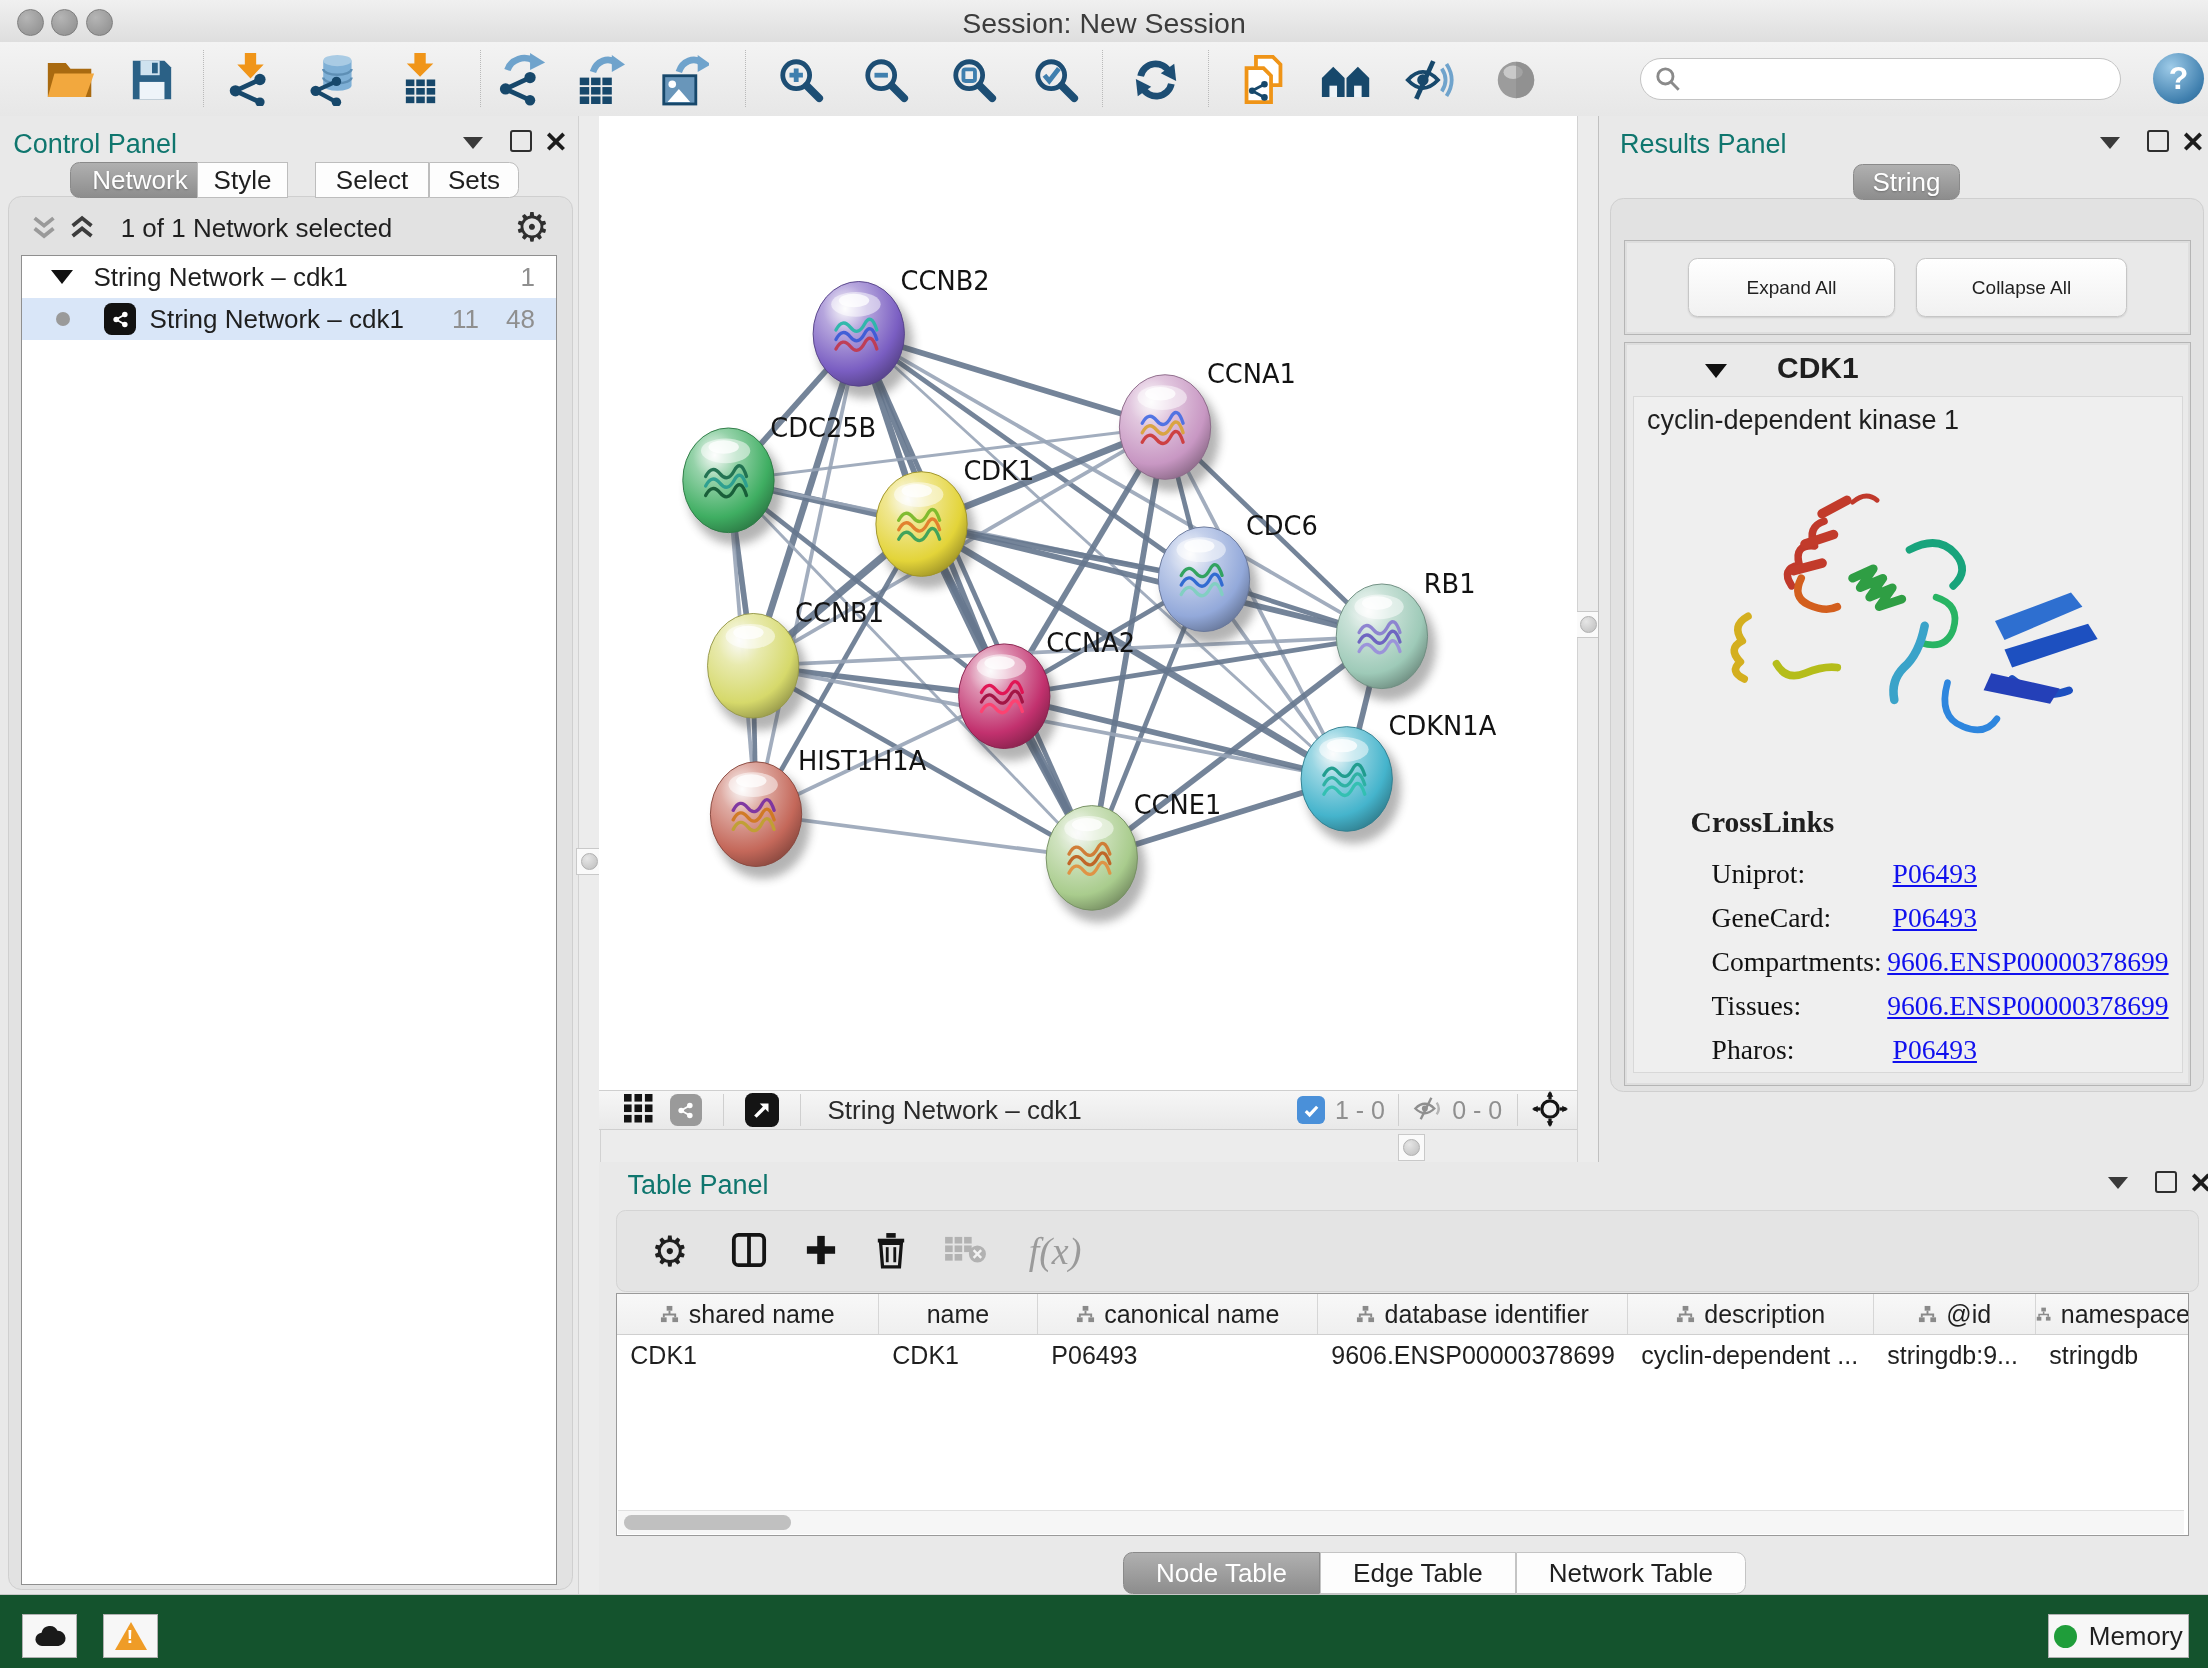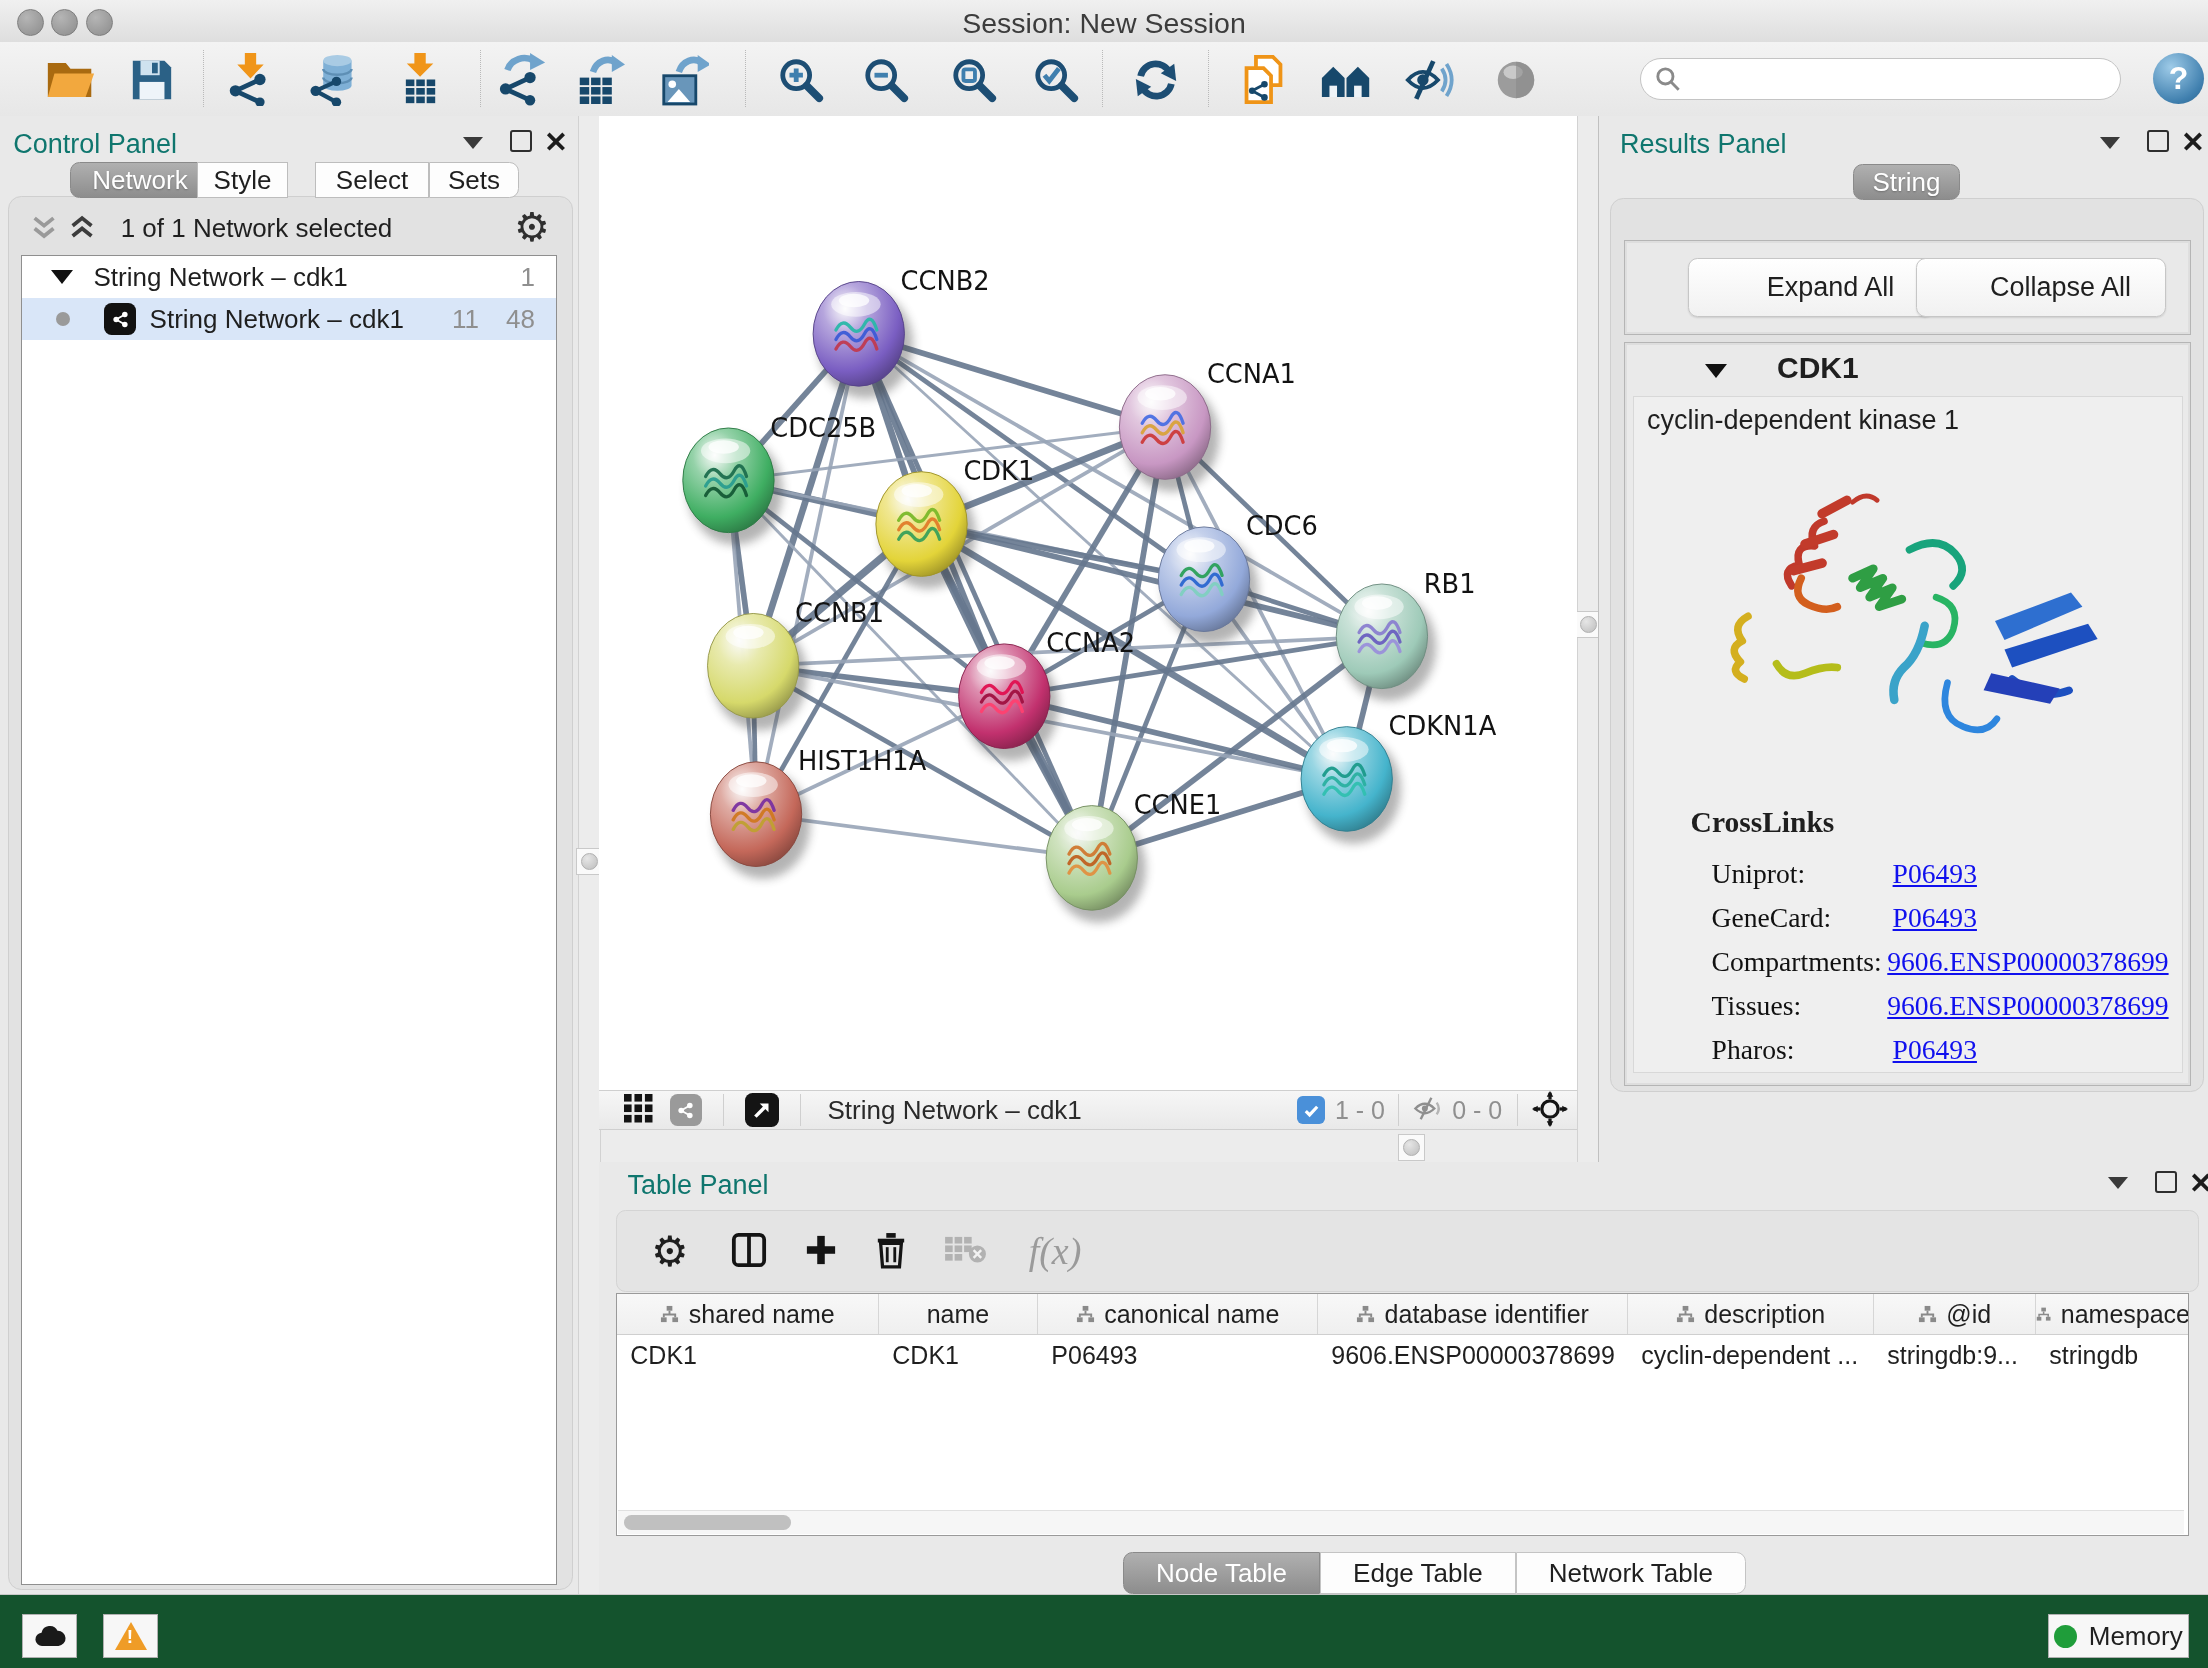--- a/index.html
+++ b/index.html
@@ -61,21 +61,21 @@
     align-items:center;justify-content:center;}
   .graybox{width:32px;height:32px;background:#9a9a9a;border-radius:7.6px;display:flex;
     align-items:center;justify-content:center;}
   .bluecheck{width:28.5px;height:28.5px;background:#4a90d9;border-radius:5.7px;display:flex;
     align-items:center;justify-content:center;}
   .dim{color:#8f8f8f;font-size:25px;}
   
   .results{left:1598px;top:116px;width:611px;height:1046px;background:#e9e9e9;border-left:1px solid #c0c0c0;}
   .rbox{border:1.9px solid #b5b5b5;background:#e9e9e9;box-sizing:border-box;box-shadow:0 0 0 1.9px #dedede inset;}
   .wbtn{background:linear-gradient(#ffffff,#f1f1f1);border:1px solid #c6c6c6;border-radius:9.5px;
-    font-size:27px;display:flex;align-items:center;justify-content:center;box-shadow:0 1px 1.9px rgba(0,0,0,.12);padding-left:39px;}
+    font-size:19px;display:flex;align-items:center;justify-content:center;box-shadow:0 1px 1.9px rgba(0,0,0,.12);}
   .serif{font-family:"Liberation Serif",serif;}
   .cl-row{display:flex;height:44px;align-items:center;}
   .cl-label{width:181px;font-size:27.6px;font-family:"Liberation Serif",serif;color:#111;}
   .cl-value{font-size:27.6px;font-family:"Liberation Serif",serif;color:#1010ee;text-decoration:underline;}
   
   .tblpanel{left:599px;top:1162px;width:1609px;height:432px;background:#e9e9e9;}
   .tbl-toolbar{left:17px;top:48px;width:1581px;height:80px;background:#e4e4e4;border:1px solid #d4d4d4;
     border-radius:9.5px;display:flex;align-items:center;}
   .tablebox{left:17px;top:131px;width:1573px;height:243px;background:#fff;border:1.9px solid #9a9a9a;
     box-sizing:border-box;overflow:hidden;}

